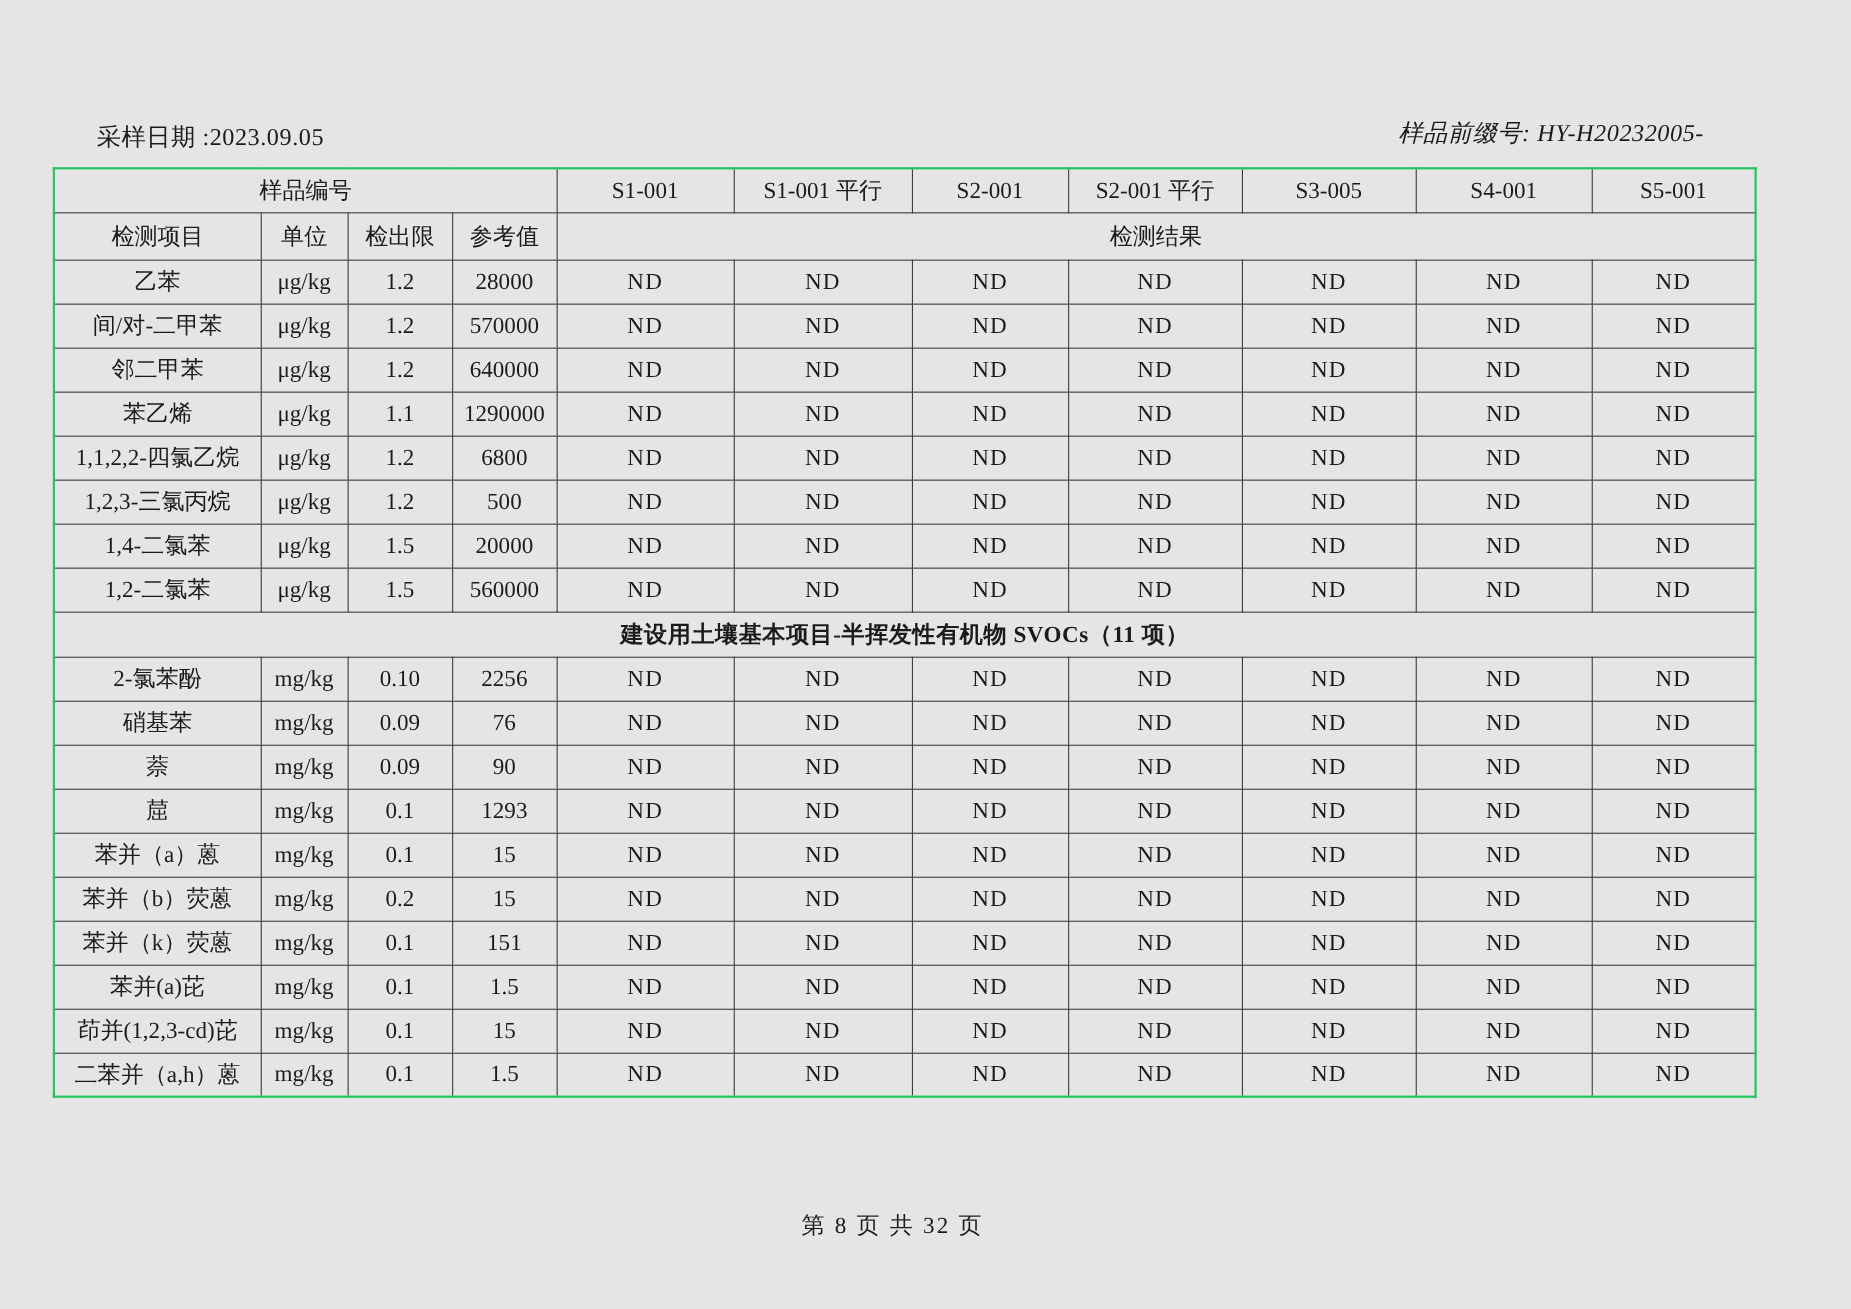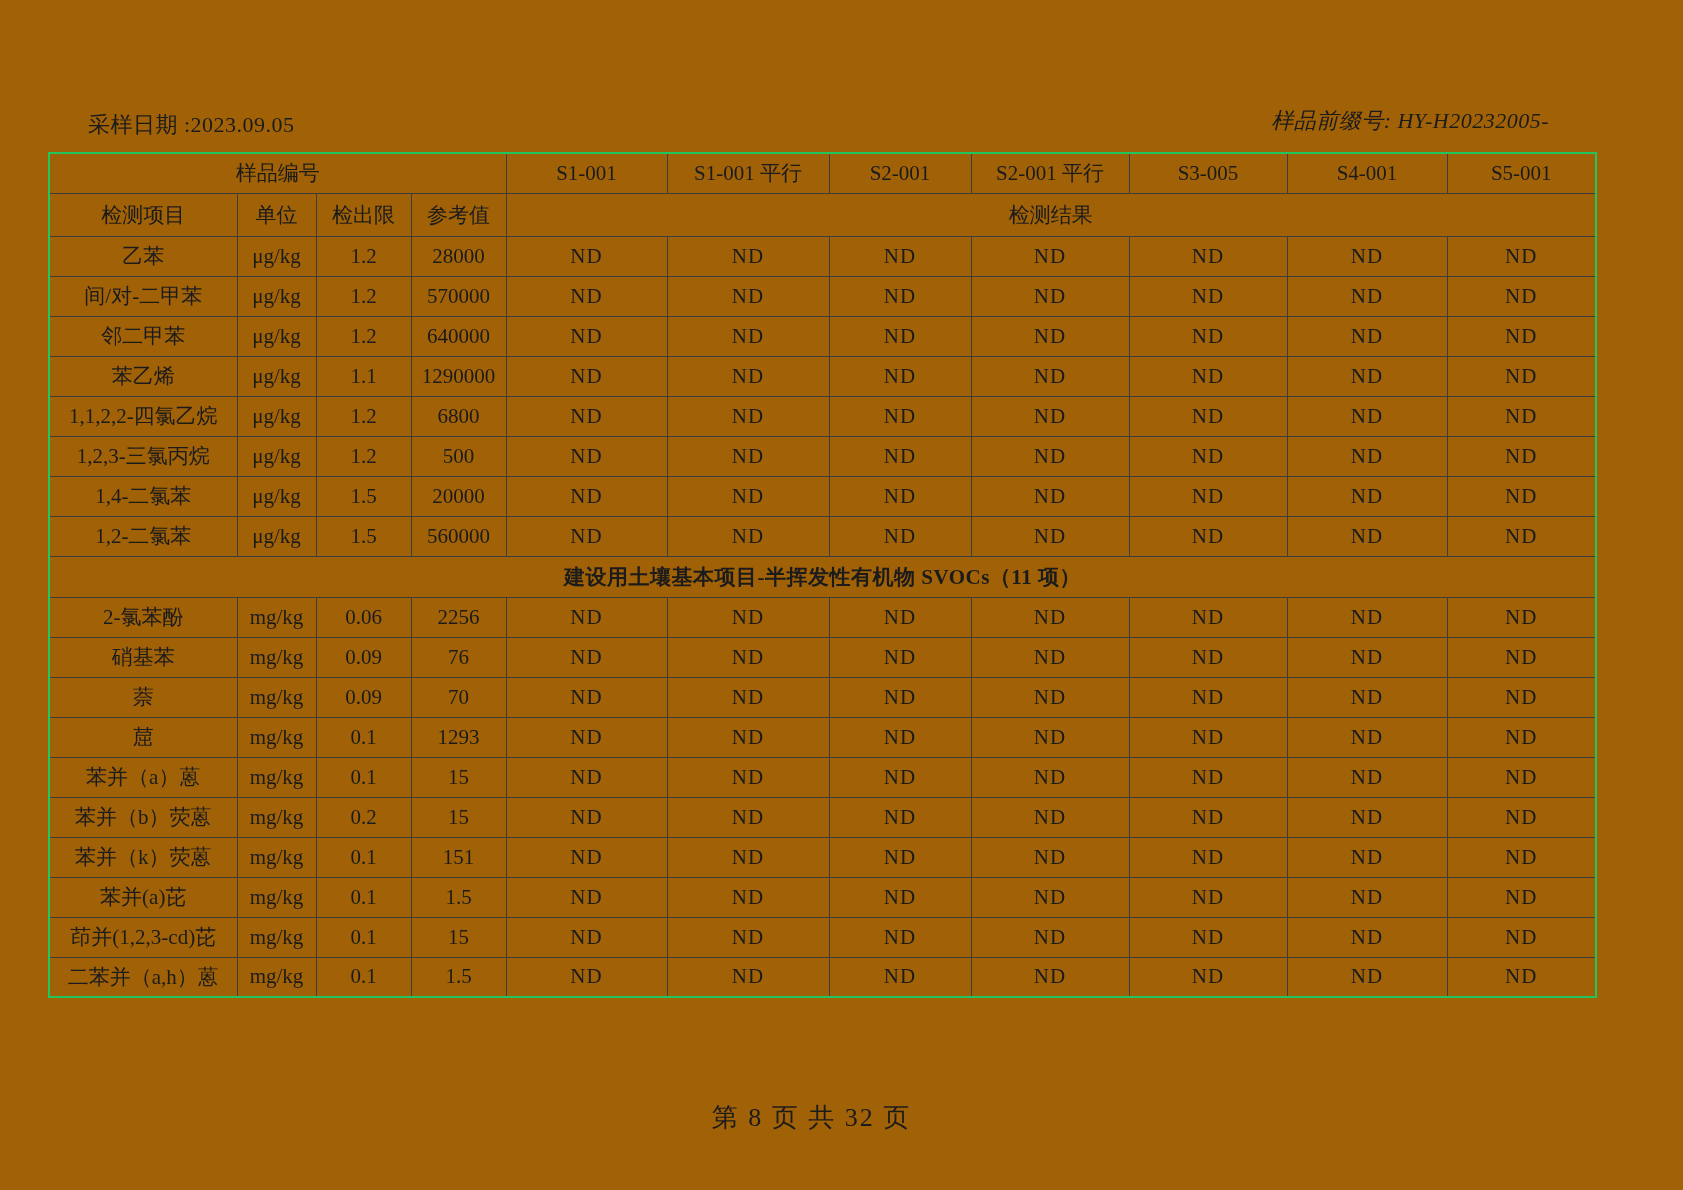--- a/index.html
+++ b/index.html
@@ -1,19 +1,19 @@
 <!DOCTYPE html>
 <html><head>
 <meta charset="utf-8">
 <style>
   html,body { margin:0; padding:0; background:#ffffff; }
   .page {
     position:relative;
     width:1683px; height:1190px;
-    background:#a16207;
+    background:#e5e5e5;
     font-family:"Liberation Serif","DejaVu Serif",serif;
     color:#1b1b1b;
     overflow:hidden;
   }
   .top-label {
     position:absolute;
     font-size:24px;
     letter-spacing:0.5px;
     white-space:nowrap;
   }
@@ -45,21 +45,21 @@
   .cn  { font-size:22px; }
   .num { font-family:"Liberation Serif","DejaVu Serif",serif; font-size:21px; }
   .nd  { font-family:"Liberation Serif","DejaVu Serif",serif; font-size:21px; letter-spacing:1px; }
   .section-title-cell { font-weight:bold; font-size:22px; letter-spacing:0.5px; }
 
   .footer {
     position:absolute;
     left:0; right:60px;
     top:1100px;
     text-align:center;
-    font-size:26px;
+    font-size:21px;
     letter-spacing:2px;
   }
 </style>
 </head>
 <body>
 
 <div class="page">
 
   <div class="top-label sampling-date cn">采样日期 :2023.09.05</div>
 
@@ -202,21 +202,21 @@
           <td class="nd">ND</td>
           <td class="nd">ND</td>
           <td class="nd">ND</td>
         </tr>
         <tr class="section-row">
           <td class="section-title-cell cn" colspan="11">建设用土壤基本项目-半挥发性有机物 SVOCs（11 项）</td>
         </tr>
         <tr class="data-row">
           <td class="cn">2-氯苯酚</td>
           <td class="num">mg/kg</td>
-          <td class="num">0.06</td>
+          <td class="num">0.10</td>
           <td class="num">2256</td>
           <td class="nd">ND</td>
           <td class="nd">ND</td>
           <td class="nd">ND</td>
           <td class="nd">ND</td>
           <td class="nd">ND</td>
           <td class="nd">ND</td>
           <td class="nd">ND</td>
         </tr>
         <tr class="data-row">
@@ -229,21 +229,21 @@
           <td class="nd">ND</td>
           <td class="nd">ND</td>
           <td class="nd">ND</td>
           <td class="nd">ND</td>
           <td class="nd">ND</td>
         </tr>
         <tr class="data-row">
           <td class="cn">萘</td>
           <td class="num">mg/kg</td>
           <td class="num">0.09</td>
-          <td class="num">70</td>
+          <td class="num">90</td>
           <td class="nd">ND</td>
           <td class="nd">ND</td>
           <td class="nd">ND</td>
           <td class="nd">ND</td>
           <td class="nd">ND</td>
           <td class="nd">ND</td>
           <td class="nd">ND</td>
         </tr>
         <tr class="data-row">
           <td class="cn">䓛</td>

